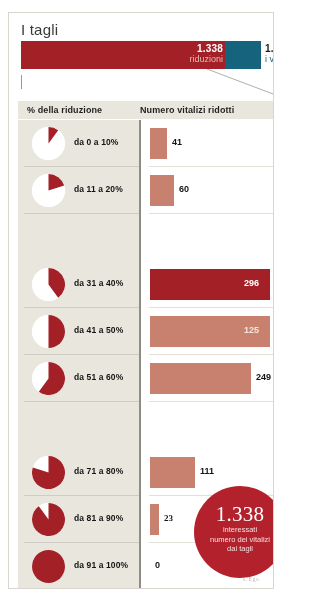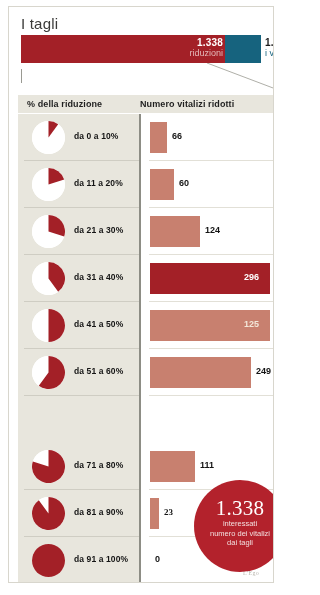--- a/index.html
+++ b/index.html
@@ -10,21 +10,21 @@
     overflow:hidden;
   }
   .page{
     position:relative;
     width:290px;height:595px;
     background:#ffffff;
     box-sizing:border-box;
   }
   .frame{
     position:absolute;
-    left:8px;top:6px;
+    left:8px;top:12px;
     width:266px;height:577px;
     border:1px solid #d8d6cd;
     background:#ffffff;
     box-sizing:border-box;
     overflow:hidden;
   }
   
   .title{
     position:absolute;left:12px;top:8px;
     font-size:15px;color:#3a3a38;
@@ -208,47 +208,34 @@
   <div class="rows" id="rows">
         <div class="row" style="top: 0px;">
           <div class="pie">
             <svg class="pie-wrap" viewBox="0 0 33 33" width="33" height="33">
               <circle cx="16.5" cy="16.5" r="16.5" fill="#ffffff"></circle>
               <path d="M16.5,16.5 L16.5,0 A16.5,16.5 0 0,1 26.20,3.15 Z" fill="#a32027"></path>
             </svg>
           </div>
           <div class="rowlabel">da 0 a 10%</div>
           <div class="bar" style="width: 17px;"></div>
-          <div class="barval" style="left: 154px;">66</div>
+          <div class="barval" style="left: 154px;">41</div>
           <div class="sep"></div>
           <div class="sep-r"></div>
         </div>
         <div class="row" style="top: 47px;">
           <div class="pie">
             <svg class="pie-wrap" viewBox="0 0 33 33" width="33" height="33">
               <circle cx="16.5" cy="16.5" r="16.5" fill="#ffffff"></circle>
               <path d="M16.5,16.5 L16.5,0 A16.5,16.5 0 0,1 32.19,11.40 Z" fill="#a32027"></path>
             </svg>
           </div>
           <div class="rowlabel">da 11 a 20%</div>
           <div class="bar" style="width: 24px;"></div>
           <div class="barval" style="left: 161px;">60</div>
-          <div class="sep"></div>
-          <div class="sep-r"></div>
-        </div>
-        <div class="row" style="top: 94px;">
-          <div class="pie">
-            <svg class="pie-wrap" viewBox="0 0 33 33" width="33" height="33">
-              <circle cx="16.5" cy="16.5" r="16.5" fill="#ffffff"></circle>
-              <path d="M16.5,16.5 L16.5,0 A16.5,16.5 0 0,1 32.19,21.60 Z" fill="#a32027"></path>
-            </svg>
-          </div>
-          <div class="rowlabel">da 21 a 30%</div>
-          <div class="bar" style="width: 50px;"></div>
-          <div class="barval" style="left: 187px;">124</div>
           <div class="sep"></div>
           <div class="sep-r"></div>
         </div>
         <div class="row" style="top: 141px;">
           <div class="pie">
             <svg class="pie-wrap" viewBox="0 0 33 33" width="33" height="33">
               <circle cx="16.5" cy="16.5" r="16.5" fill="#ffffff"></circle>
               <path d="M16.5,16.5 L16.5,0 A16.5,16.5 0 0,1 26.20,29.85 Z" fill="#a32027"></path>
             </svg>
           </div>

